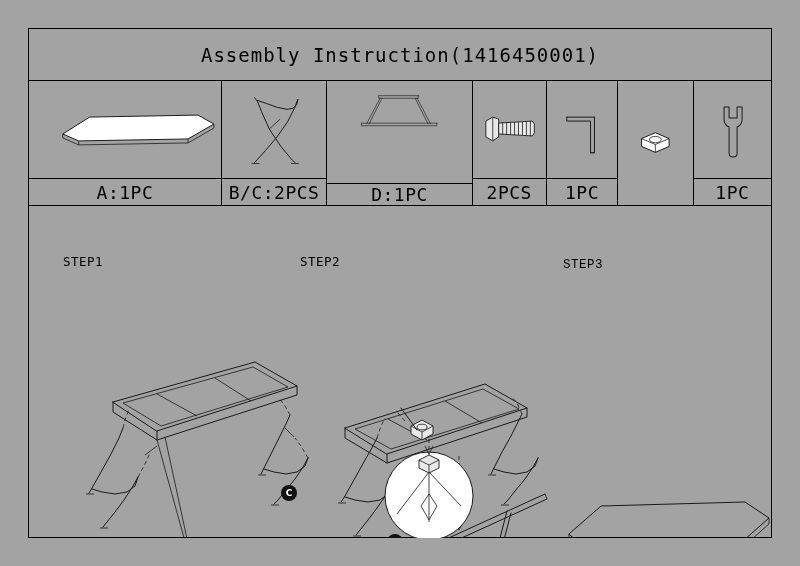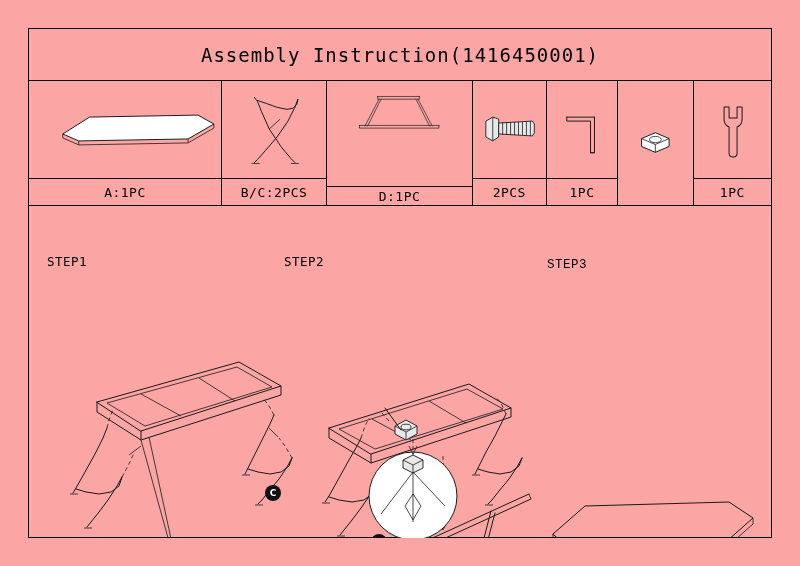--- a/index.html
+++ b/index.html
@@ -9,21 +9,21 @@
   }
   body {
     font-family: "DejaVu Sans Mono", monospace;
     color: #000000;
   }
   #page {
     position: relative;
     width: 800px;
     height: 566px;
     overflow: hidden;
-    background: #fca5a5;
+    background: #a3a3a3;
   }
   .sheet {
     position: absolute;
     left: 28px;
     top: 28px;
     width: 744px;
     height: 510px;
     border: 1px solid #000000;
     box-sizing: border-box;
   }
@@ -69,35 +69,35 @@
     position: relative;
     overflow: hidden;
   }
   .part-label {
     height: 27px;
     border-top: 1px solid #000000;
     box-sizing: border-box;
     display: flex;
     align-items: center;
     justify-content: center;
-    font-size: 13px;
+    font-size: 18px;
     letter-spacing: 0.5px;
   }
   .c1 { width: 26.0%; }
   .c2 { width: 14.2%; }
   .c3 { width: 19.6%; gap: 40px; }
   .c4 { width: 10.0%; }
   .c5 { width: 9.6%; }
   .c6 { width: 10.2%; }
   .c7 { width: 10.4%; }
 
   
   .steps-area {
     position: absolute;
-    left: 0;
+    left: 16px;
     top: 177px;
     width: 100%;
     height: 332px;
   }
   .step-label {
     position: absolute;
     font-size: 12.5px;
     letter-spacing: 0.5px;
   }
   .step1-label { left: 18px; top: 48px; }

